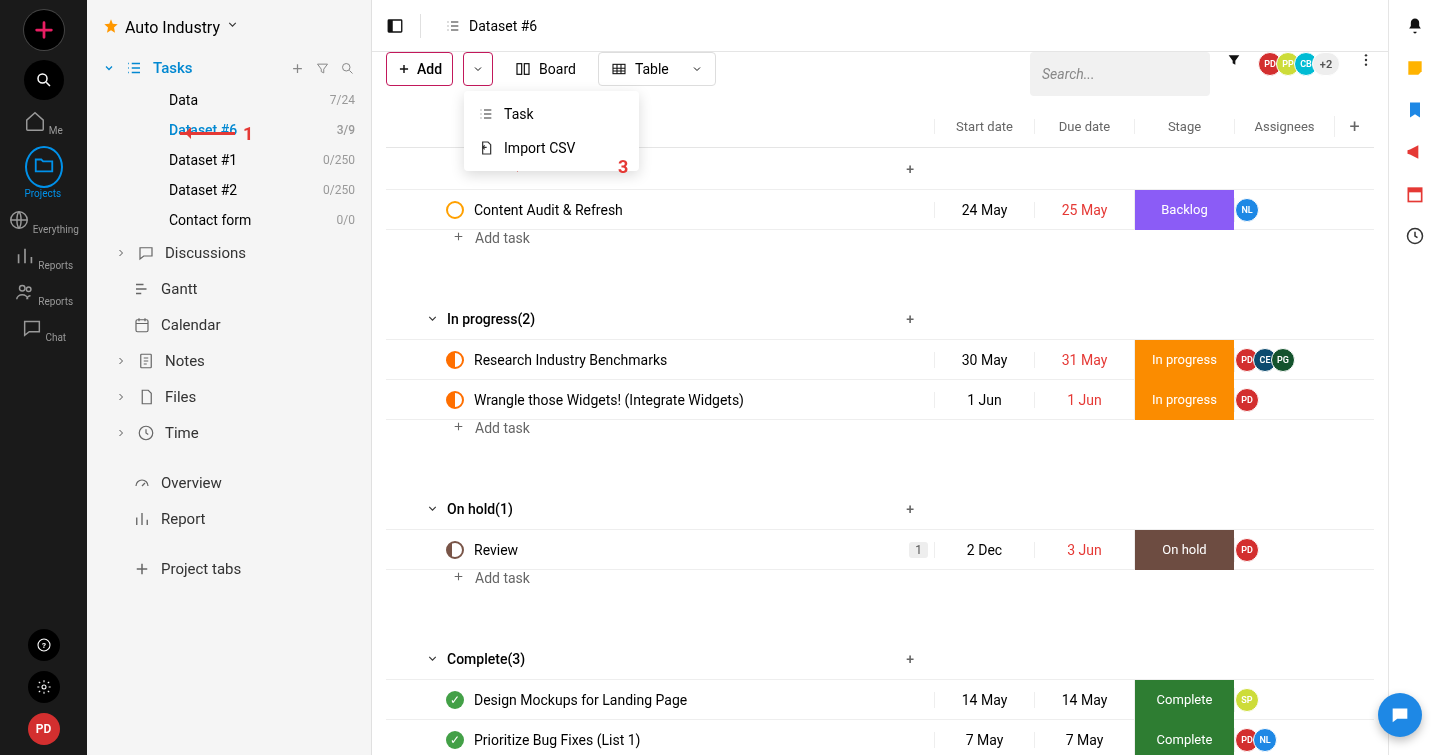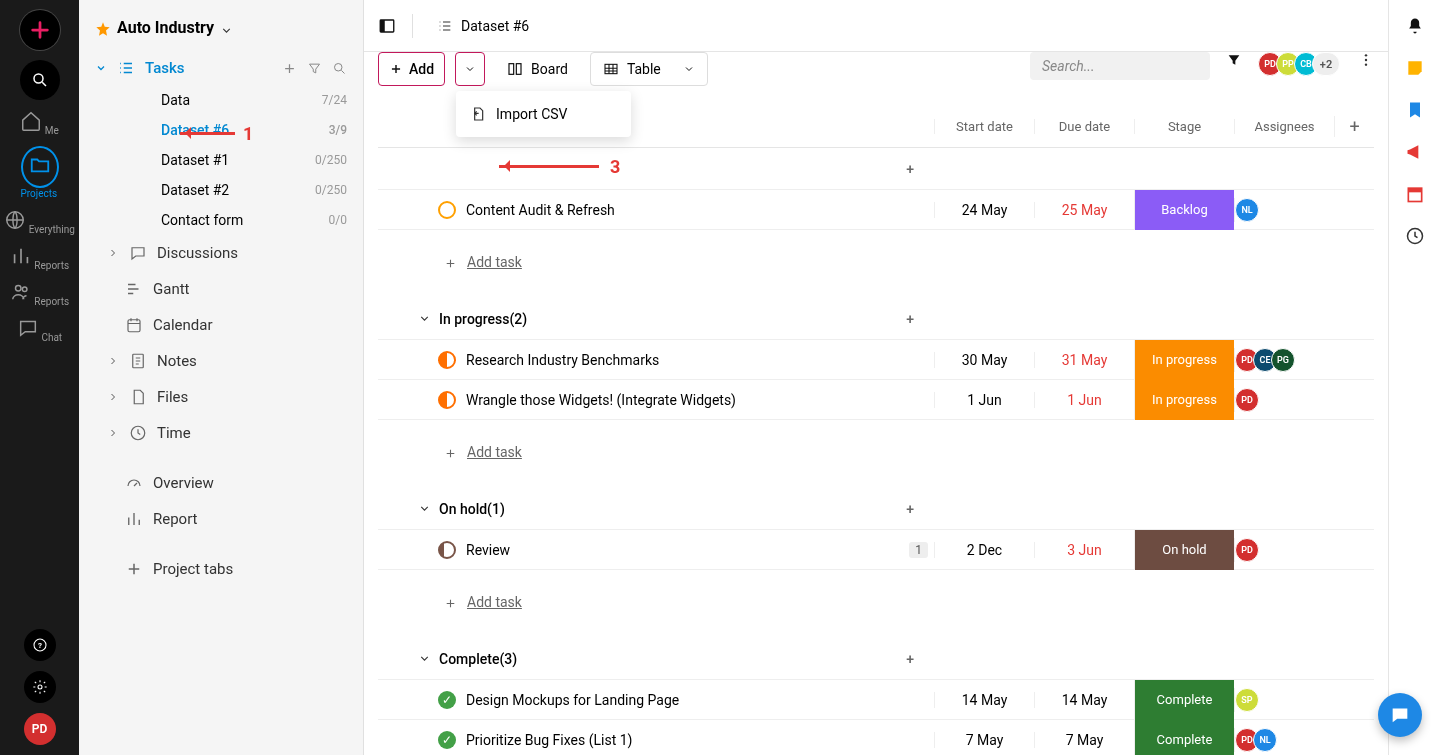--- a/index.html
+++ b/index.html
@@ -1,29 +1,29 @@
 <!DOCTYPE html>
 <html><head>
 <meta charset="utf-8">
 <style>
 *{margin:0;padding:0;box-sizing:border-box;font-family:-apple-system,BlinkMacSystemFont,"Segoe UI",Roboto,sans-serif}
 body{display:flex;height:755px;width:1440px;overflow:hidden;background:#fff}
-.rail{width:79px;background:#1a1a1a;display:flex;flex-direction:column;align-items:center;padding:10px 0;gap:10px}
+.rail{width:87px;background:#1a1a1a;display:flex;flex-direction:column;align-items:center;padding:10px 0;gap:10px}
 .rail .rb{width:40px;height:40px;border-radius:50%;display:flex;align-items:center;justify-content:center;cursor:pointer}
 .rail .plus{background:#000;box-shadow:0 0 0 1px #444}
 .rail .plus svg{width:22px;height:22px}
 .rail .iconed{flex-direction:column;color:#999;font-size:10px}
 .rail .iconed svg{width:22px;height:22px;margin-bottom:2px}
 .rail .iconed.act{color:#0091ea}
 .rail .iconed.act svg{stroke:#0091ea}
 .rail .iconed.act .ring{border:2px solid #0091ea;border-radius:50%;padding:6px}
 .rail .spacer{flex:1}
 .rail .avatar{width:32px;height:32px;border-radius:50%;background:#d32f2f;color:#fff;font-size:12px;font-weight:600;display:flex;align-items:center;justify-content:center}
 .sidebar{width:285px;background:#f5f5f5;border-right:1px solid #e0e0e0;padding:14px 0;overflow-y:auto}
-.sb-title{display:flex;align-items:flex-end;padding:4px 16px 14px;gap:6px;font-size:16px;font-weight:700}
+.sb-title{display:flex;align-items:flex-start;padding:4px 16px 14px;gap:6px;font-size:16px;font-weight:400}
 .sb-title svg{flex-shrink:0}
 .sb-sec{display:flex;align-items:center;padding:8px 16px;font-size:15px;gap:10px;cursor:pointer;color:#333}
 .sb-sec.blue{color:#0288d1;font-weight:500}
 .sb-sec .chev{width:12px;height:12px}
 .sb-sec .icn{width:18px;height:18px}
 .sb-sec .tools{margin-left:auto;display:flex;gap:10px;color:#888}
 .sb-item{display:flex;align-items:center;padding:7px 16px 7px 82px;font-size:14px;cursor:pointer}
 .sb-item.active{color:#0288d1;font-weight:500}
 .sb-item .cnt{margin-left:auto;color:#999;font-size:12px}
 .sb-node{display:flex;align-items:center;padding:9px 16px 9px 28px;font-size:15px;gap:10px;cursor:pointer;color:#333}
@@ -33,21 +33,21 @@
 .topbar{height:52px;border-bottom:1px solid #e5e5e5;display:flex;align-items:center;padding:0 14px;gap:10px}
 .topbar .bc{font-size:14px;display:flex;align-items:center;gap:8px;margin-left:8px}
 .toolbar{height:54px;display:flex;align-items:flex-start;padding:0 14px;gap:10px;position:relative}
 .btn-add{height:34px;border:1px solid #c2185b;border-radius:4px;display:flex;align-items:center;padding:0 10px;background:#fff;font-size:14px;font-weight:500;gap:6px;cursor:pointer}
 .btn-drop{width:30px;height:34px;border:1px solid #c2185b;border-radius:4px;display:flex;align-items:center;justify-content:center;background:#fff;cursor:pointer;position:relative}
 .menu{position:absolute;top:38px;left:0;background:#fff;box-shadow:0 4px 14px rgba(0,0,0,.15);border-radius:4px;padding:6px 0;min-width:175px;z-index:20}
 .menu .mi{padding:9px 14px;display:flex;align-items:center;gap:10px;font-size:14px;cursor:pointer}
 .vbtn{height:34px;display:flex;align-items:center;padding:0 12px;gap:8px;font-size:14px;cursor:pointer}
 .vbtn.brd{border:1px solid #ddd;border-radius:4px}
 .toolbar .spacer{flex:1}
-.srch{height:28px;width:180px;border:none;background:#f1f1f1;border-radius:4px;padding:0 12px;font-size:14px;color:#555}
+.srch{height:44px;width:180px;border:none;background:#f1f1f1;border-radius:4px;padding:0 12px;font-size:14px;color:#555}
 .srch::placeholder{color:#888;font-style:italic}
 .av-stack{display:flex;align-items:center}
 .av{width:24px;height:24px;border-radius:50%;color:#fff;font-size:9px;font-weight:600;display:flex;align-items:center;justify-content:center;margin-left:-6px;border:1.5px solid #fff}
 .av:first-child{margin-left:0}
 .av-more{width:28px;height:24px;border-radius:12px;background:#eee;color:#555;font-size:11px;font-weight:600;display:flex;align-items:center;justify-content:center;margin-left:-6px;border:1.5px solid #fff}
 .content{flex:1;overflow-y:auto;padding:0 14px 20px;position:relative}
 .thead{display:flex;border-bottom:1px solid #e5e5e5;height:42px;align-items:center;font-size:13px;color:#666;position:sticky;top:0;background:#fff;z-index:5}
 .c-name{flex:1;padding-left:44px}
 .c-start{width:100px;text-align:center;border-left:1px solid #eee}
 .c-due{width:100px;text-align:center;border-left:1px solid #eee}
@@ -62,21 +62,21 @@
 .sc-open{border:2.5px solid #ffa000}
 .sc-half{border:2.5px solid #ff6f00;background:linear-gradient(90deg,#ff6f00 50%,transparent 50%)}
 .sc-hold{border:2.5px solid #795548;background:linear-gradient(90deg,#795548 30%,transparent 30%)}
 .sc-done{background:#43a047;display:flex;align-items:center;justify-content:center;color:#fff;font-size:12px}
 .c-due.red{color:#e53935}
 .stage-pill{height:40px;display:flex;align-items:center;justify-content:center;color:#fff;font-size:13px;width:100%}
 .sp-backlog{background:#8b5cf6}
 .sp-prog{background:#fb8c00}
 .sp-hold{background:#6d4c41}
 .sp-done{background:#2e7d32}
-.addrow{display:flex;align-items:flex-end;height:40px;padding-left:66px;gap:10px;font-size:14px;color:#666;text-decoration:underline;cursor:pointer}
+.addrow{display:flex;align-items:flex-start;height:40px;padding-left:66px;gap:10px;font-size:14px;color:#666;cursor:pointer}
 .badge{background:#eee;padding:1px 6px;border-radius:3px;font-size:12px;color:#555;margin-left:auto;margin-right:6px}
 .rrail{width:52px;border-left:1px solid #e5e5e5;display:flex;flex-direction:column;align-items:center;padding-top:16px;gap:22px}
 .rrail .ri{width:20px;height:20px;cursor:pointer}
 .fab{position:fixed;bottom:18px;right:18px;width:44px;height:44px;border-radius:50%;background:#1e88e5;display:flex;align-items:center;justify-content:center;color:#fff;box-shadow:0 4px 10px rgba(0,0,0,.25);z-index:50}
 .ann{position:absolute;z-index:30;color:#e53935;font-size:18px;font-weight:700;pointer-events:none}
 .arrow{height:2.5px;background:#e53935;position:absolute}
 .arrow::before{content:'';position:absolute;left:-1px;top:-5px;border:6px solid transparent;border-right-color:#e53935}
 </style>
 </head>
 <body>
@@ -300,20 +300,26 @@
         </svg>
       <span>Add</span>
     </button>
     <div class="btn-drop">
       <svg width="12" height="12" viewBox="0 0 24 24">
           <path d="M6 9l6 6 6-6" stroke="#111" stroke-width="2" fill="none"></path>
         </svg>
       <div class="menu">
         <div class="mi">
           <svg width="16" height="16" viewBox="0 0 24 24" stroke="#333" stroke-width="1.8" fill="none">
+              <path d="M9 6h11M9 12h11M9 18h11M4 6h1M4 12h1M4 18h1"></path>
+            </svg>
+          <span>Task</span>
+        </div>
+        <div class="mi">
+          <svg width="16" height="16" viewBox="0 0 24 24" stroke="#333" stroke-width="1.8" fill="none">
               <path d="M7 3h8l4 4v14H7z"></path>
               <path d="M13 11h-6M10 8l-3 3 3 3"></path>
             </svg>
           <span>Import CSV</span>
         </div>
       </div>
     </div>
 
     <div class="vbtn">
       <svg width="16" height="16" viewBox="0 0 24 24" stroke="#111" stroke-width="1.8" fill="none">

